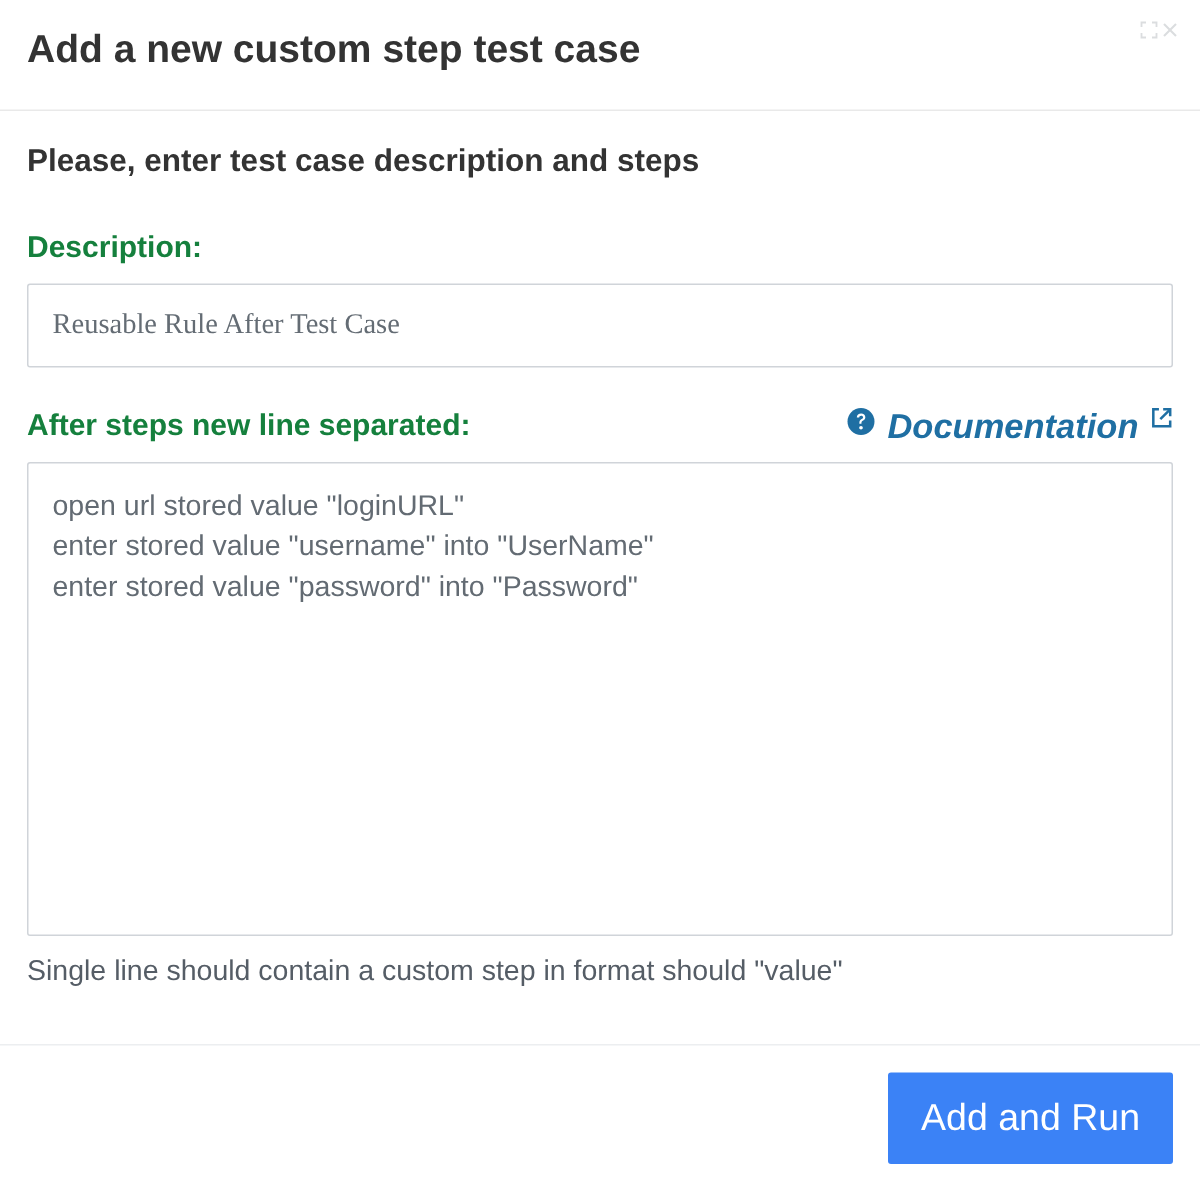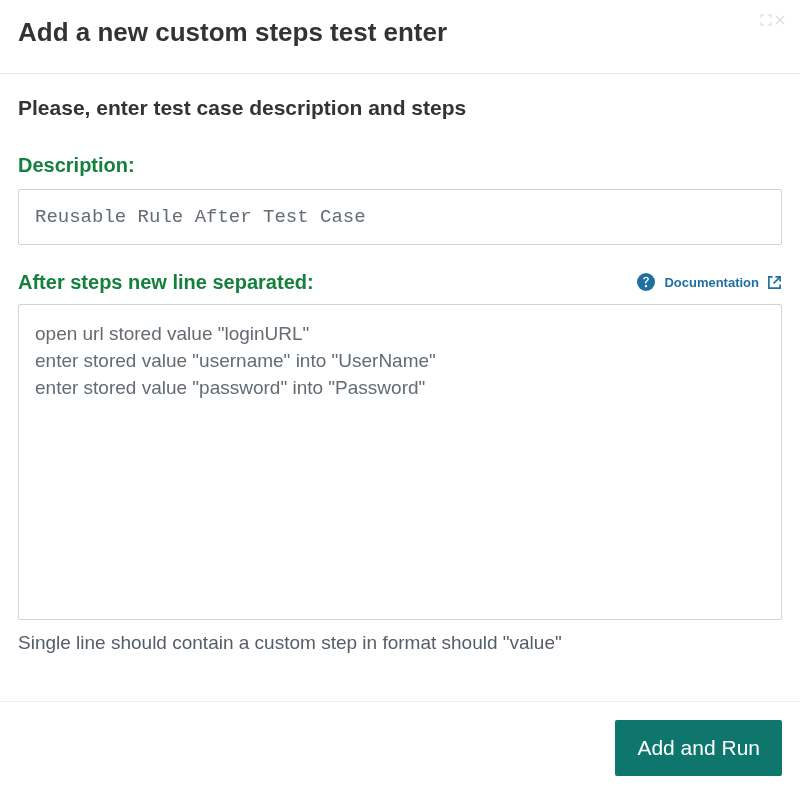--- a/index.html
+++ b/index.html
@@ -61,44 +61,44 @@
   .steps-row {
     display: flex;
     justify-content: space-between;
     align-items: center;
     margin-bottom: 10px;
     margin-top: 26px;
   }
   .steps-row .field-label { margin: 0; }
   .doc-link {
     display: inline-flex;
-    align-items: center;
     gap: 8px;
     color: #1f6fa3;
-    font-size: 13px;
+    font-size: 23px;
     font-weight: 600;
     text-decoration: none;
     cursor: pointer;
+    font-style: italic;
   }
   .doc-link .q {
     width: 20px; height: 20px;
     display: inline-flex;
     color: #1f6fa3;
   }
   .doc-link .ext {
     width: 15px; height: 15px;
     display: inline-flex;
     color: #1f6fa3;
   }
   input.text-input {
     width: 100%;
     height: 56px;
     padding: 0 16px;
     font-size: 19px;
-    font-family: Liberation Mono, monospace;
+    font-family: Liberation Serif, serif;
     color: #646c74;
     background: #fff;
     border: 1px solid #d0d4d9;
     border-radius: 2px;
     outline: none;
   }
   textarea.steps {
     width: 100%;
     height: 316px;
     padding: 16px 16px;
@@ -118,38 +118,38 @@
     font-size: 19px;
     color: #555d66;
   }
   .modal-footer {
     border-top: 1px solid #eceef0;
     padding: 18px 18px 16px 18px;
     display: flex;
     justify-content: flex-end;
   }
   button.primary {
-    background: #0f766e;
+    background: #3b82f6;
     color: #fff;
     border: none;
     padding: 16px 22px;
-    font-size: 21px;
+    font-size: 25px;
     font-family: inherit;
     font-weight: 500;
     border-radius: 2px;
     cursor: pointer;
   }
 </style>
 </head>
 <body>
 
 <div class="modal">
 
   <div class="modal-header">
-    <h1>Add a new custom steps test enter</h1>
+    <h1>Add a new custom step test case</h1>
     <div class="header-icons">
       <span title="Expand">
         <svg width="12" height="12" viewBox="0 0 12 12" fill="none" stroke="#9aa0a6" stroke-width="1.2">
           <polyline points="1,4 1,1 4,1"></polyline>
           <polyline points="8,1 11,1 11,4"></polyline>
           <polyline points="11,8 11,11 8,11"></polyline>
           <polyline points="4,11 1,11 1,8"></polyline>
         </svg>
       </span>
       <span title="Close">

